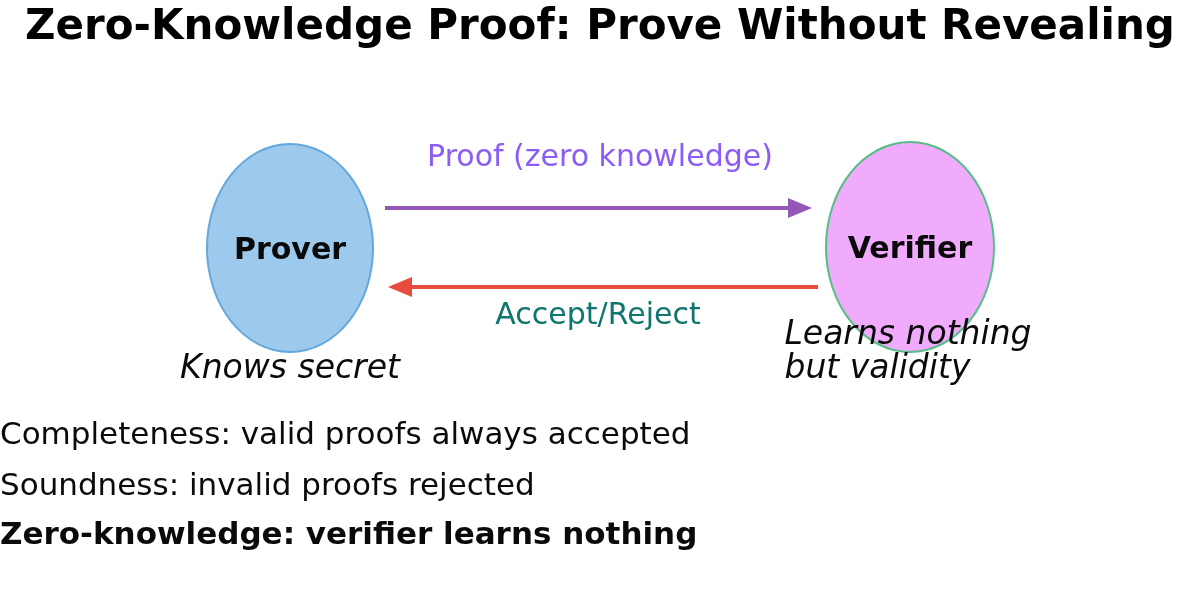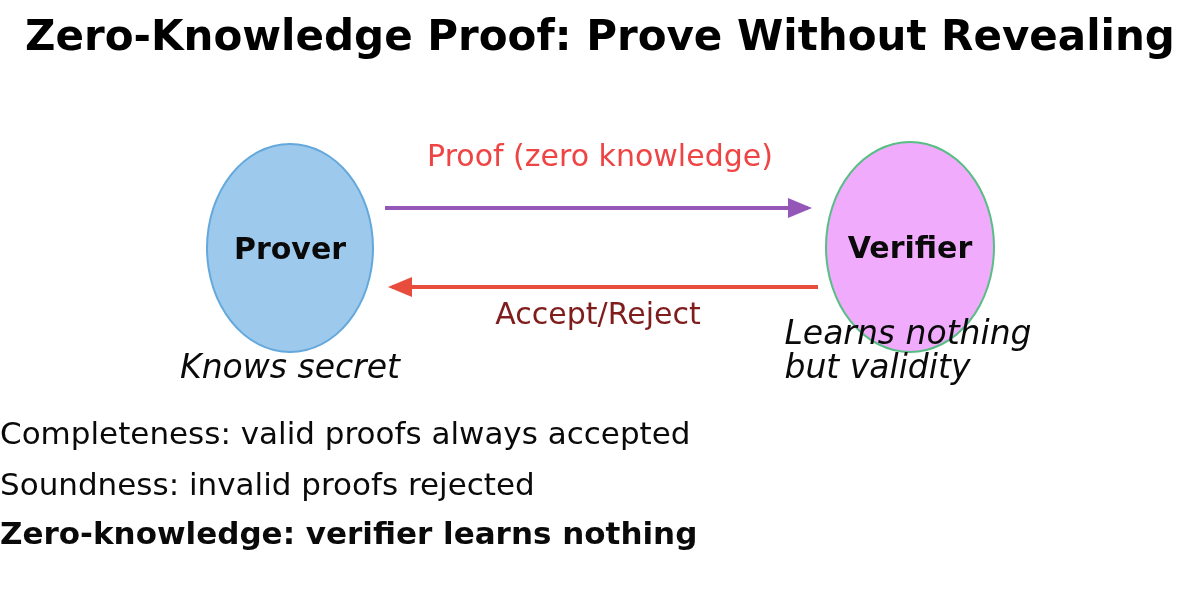--- a/index.html
+++ b/index.html
@@ -7,21 +7,21 @@
     width: 1200px; height: 612px;
     background: #ffffff;
     font-family: "DejaVu Sans", "Liberation Sans", sans-serif;
     position: relative;
     overflow: hidden;
     color: #000;
   }
   .canvas { position: absolute; left: 0; top: 0; width: 1200px; height: 612px; }
 
   .page-title {
-    position: absolute; top: 11px; left: 0; width: 1200px;
+    position: absolute; top: 0; left: 0; width: 1200px;
     text-align: center;
     font-size: 42px; font-weight: bold; color: #000;
     white-space: nowrap;
   }
 
   .node {
     position: absolute;
     border-radius: 50%;
     display: flex; align-items: center; justify-content: center;
     font-weight: bold; font-size: 30px; color: #0a0a0a;
@@ -37,22 +37,22 @@
     background: #f0abfc; border: 2px solid #57be85;
   }
 
   svg.arrow-layer { position: absolute; left: 0; top: 0; z-index: 1; }
 
   .arrow-label {
     position: absolute; white-space: nowrap;
     font-size: 30px; z-index: 3;
     transform: translateX(-50%);
   }
-  .proof-label  { left: 600px; top: 138px; color: #ef4444; text-align: right; }
-  .accept-label { left: 598px; top: 296px; color: #7f1d1d; }
+  .proof-label  { left: 600px; top: 138px; color: #8b5cf6; text-align: right; }
+  .accept-label { left: 598px; top: 296px; color: #0f766e; }
 
   .caption {
     position: absolute; font-style: italic; font-size: 33px; color: #0a0a0a;
     transform: translateX(-50%); white-space: nowrap;
     z-index: 4; line-height: 34px;
   }
   .prover-caption   { left: 290px; top: 350px; }
   .verifier-caption { left: 908px; top: 316px; }
 
   .property-line {

